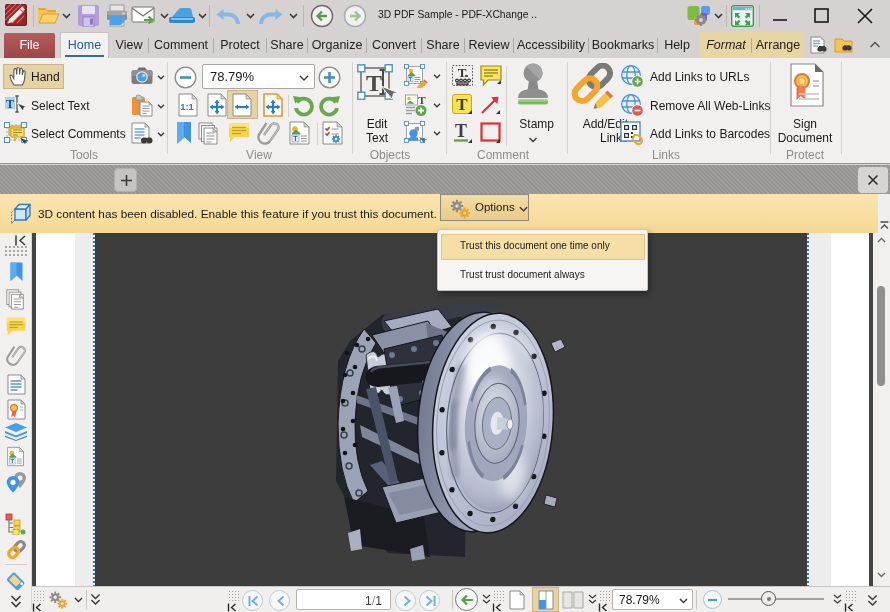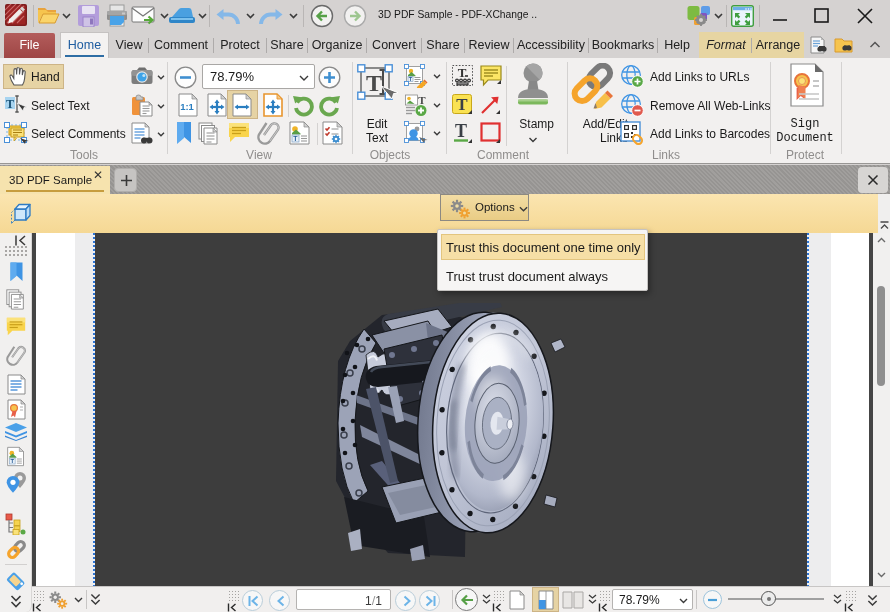--- a/index.html
+++ b/index.html
@@ -52,21 +52,21 @@
 #page-r-white { position:absolute; top:233px; left:831px; width:38px; height:353px; background:#ffffff; }
 #vscroll { position:absolute; top:233px; left:873px; width:17px; height:353px; background:#f1f0ef; }
 #vthumb { position:absolute; left:4px; top:53px; width:8px; height:100px; background:#8f8f8f; border-radius:4px; }
 
 #statusbar { position:absolute; top:586px; left:0; width:890px; height:26px; background:#f1efee; border-top:1px solid #c8c6c5; }
 .grip { position:absolute; width:11px; height:13px; background-image:radial-gradient(circle, #a5a3a1 0.9px, transparent 1px); background-size:3px 3px; }
 .navc { position:absolute; top:3px; width:21px; height:21px; border:1px solid #b9cdd9; border-radius:50%; background:#f7f7f7; }
 
 #dropdown { position:absolute; left:437px; top:229px; width:211px; height:62px; background:#f6f5f4; border:1px solid #c5c3c1; border-radius:2px; box-shadow:2px 3px 6px rgba(0,0,0,.35); z-index:50; }
 #ddhl { position:absolute; left:3px; top:4px; width:204px; height:26px; background:#f6dfa6; border:1px solid #e3c57f; }
-#dropdown .dditem { position:absolute; left:8px; font-size:13px; color:#1a1a1a; white-space:nowrap; }
+#dropdown .dditem { position:absolute; left:22px; font-size:10px; color:#1a1a1a; white-space:nowrap; }
 svg { display:block; }
 </style>
 </head>
 <body>
 <div id="app">
   <div id="titlebar">
 
     <svg class="abs" style="left:5px;top:4px;" width="22" height="22" viewBox="0 0 22 22">
         <rect x="0" y="0" width="22" height="22" rx="2" fill="#7e1e1e"></rect>
         <rect x="1.5" y="1.5" width="19" height="19" rx="1" fill="#9c2424"></rect>
@@ -638,30 +638,25 @@
         <circle cx="15" cy="18" r="3.5" fill="#fbe27a" stroke="#e8965a" stroke-width="1"></circle>
         <path d="M11 24 l-3 12 5 -3 3 4 3 -13 Z" fill="#e8604a" transform="rotate(-14 13 30)"></path>
         <path d="M17 24 l3 12 -5 -3 -3 4 -2 -13 Z" fill="#f08050" transform="rotate(14 19 30)"></path>
         <g stroke="#b8b8b8" stroke-width="1.6">
           <path d="M26 18 h6"></path>
           <path d="M26 23 h6"></path>
           <path d="M12 31 h20" stroke="#c8c8c8"></path>
           <path d="M12 36 h20" stroke="#c8c8c8"></path>
         </g>
       </svg>
-    <div class="abs rbtext" style="left:768px;top:59px;width:74px;text-align:center;font-family:Liberation Mono, monospace;">Sign<br>Document</div>
+    <div class="abs rbtext" style="left:768px;top:59px;width:74px;text-align:center;">Sign<br>Document</div>
     <div class="glabel" style="left:745px;">Protect</div>
     <div class="gsep" style="left:841px;"></div>
   </div>
   <div id="doctabs">
-    <div id="activetab">
-        <span style="position:absolute;left:9px;top:8px;font-size:11.5px;">3D PDF Sample</span>
-        <span style="position:absolute;left:93px;top:2px;font-size:12px;color:#333;">✕</span>
-        <div class="ul"></div>
-      </div>
     <div id="plusbtn">
         <svg class="abs" style="left:5px;top:5px;" width="13" height="13" viewBox="0 0 13 13">
           <path d="M6.5 1 v11 M1 6.5 h11" stroke="#3a3a3a" stroke-width="1.6"></path>
         </svg>
       </div>
     <div id="tabclose">
         <svg class="abs" style="left:9px;top:7px;" width="12" height="12" viewBox="0 0 12 12">
           <path d="M1.5 1.5 L10.5 10.5 M10.5 1.5 L1.5 10.5" stroke="#2a2a2a" stroke-width="1.5"></path>
         </svg>
       </div>
@@ -671,20 +666,21 @@
         <g fill="#dbeefc" stroke="#2e7bc4" stroke-width="1.3" stroke-linejoin="round">
           <path d="M6 6 L17 6 L17 17 L6 17 Z" fill="#cfe7fa"></path>
           <path d="M6 6 L10 1.5 L21 1.5 L17 6 Z" fill="#e8f4fd"></path>
           <path d="M17 6 L21 1.5 L21 12.5 L17 17 Z" fill="#bcdcf5"></path>
         </g>
         <g stroke="#2e7bc4" stroke-width="0.9" stroke-dasharray="1.8 1.6" fill="none">
           <path d="M6 17 L2.5 20.5"></path>
           <path d="M6 6 L2.5 9.5 L2.5 20.5 L6 17"></path>
         </g>
       </svg>
+    <span style="position:absolute;left:38px;top:13px;font-size:11.8px;">3D content has been disabled. Enable this feature if you trust this document.</span>
     <div id="optbtn">
       <svg class="abs" style="left:6px;top:3px;" width="26" height="22" viewBox="0 0 26 22">
           <g fill="#8a8a8a">
             <circle cx="10" cy="8" r="4"></circle>
             <circle cx="10" cy="8" r="1.8" fill="#f0dda4"></circle>
             <g stroke="#8a8a8a" stroke-width="2.2">
               <path d="M10 1.8 v2.4"></path>
               <path d="M10 11.8 v2.4"></path>
               <path d="M3.8 8 h2.4"></path>
               <path d="M13.8 8 h2.4"></path>

